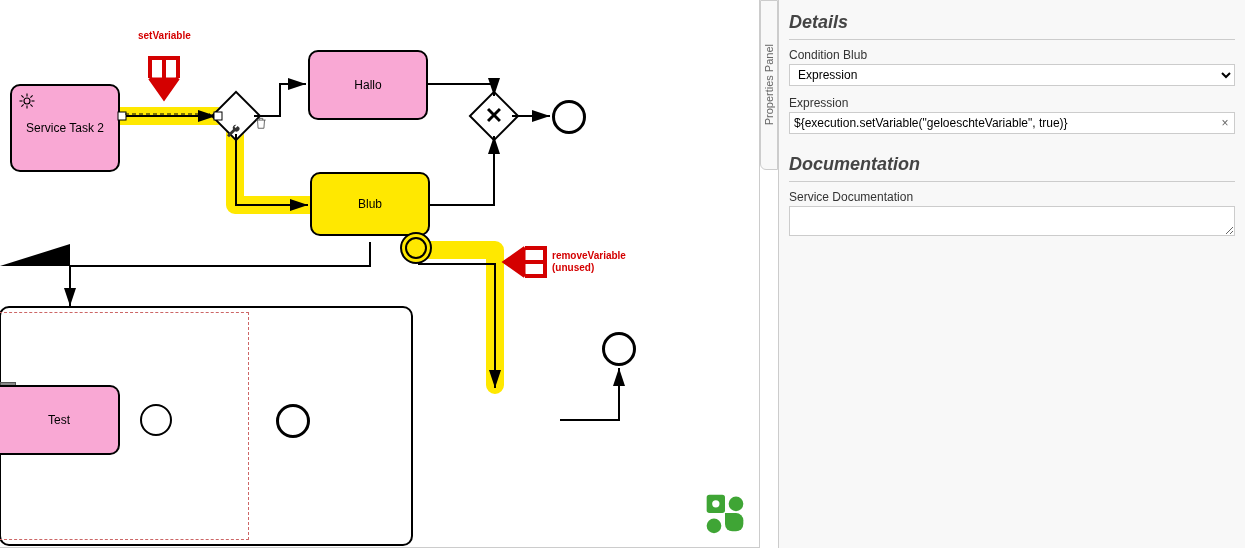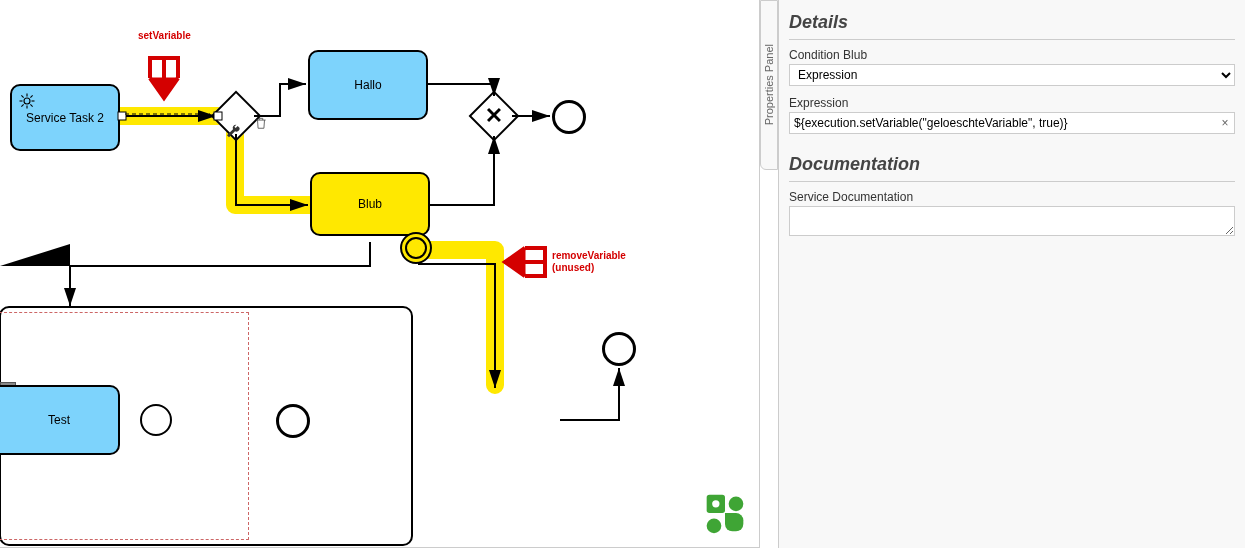--- a/index.html
+++ b/index.html
@@ -90,21 +90,21 @@
   }
   .expr-clear {
     width:18px; text-align:center; color:#666; cursor:pointer;
     font-size:12px;
   }
 
   
   .bpmn-task {
     position:absolute;
     border:2px solid #000; border-radius:10px;
-    background:#7dd3fc;
+    background:#f9a8d4;
     display:flex; align-items:center; justify-content:center;
     text-align:center; font-size:12px; color:#000;
   }
   .bpmn-task.yellow { background:#ffe800; }
   .bpmn-gateway {
     position:absolute; width:36px; height:36px;
   }
   .gw-diamond {
     width:36px; height:36px; transform:rotate(45deg);
     border:2px solid #000; background:#fff;
@@ -166,21 +166,21 @@
 <body>
 
 <div class="canvas">
 
   <svg class="svg-flows">
     <path d="M120 116 L235 116" stroke="#ffe800" stroke-width="18" stroke-linecap="round" fill="none"></path>
     <path d="M235 116 L235 205 L310 205" stroke="#ffe800" stroke-width="18" stroke-linecap="round" fill="none" stroke-linejoin="round"></path>
     <path d="M418 250 L495 250 L495 385" stroke="#ffe800" stroke-width="18" stroke-linecap="round" fill="none" stroke-linejoin="round"></path>
   </svg>
 
-  <div class="bpmn-task" style="left:10px; top:84px; width:110px; height:67px;">
+  <div class="bpmn-task" style="left:10px; top:84px; width:110px; height:88px;">
     <svg class="gear-icon" viewBox="0 0 24 24">
       <circle cx="12" cy="12" r="4" fill="none" stroke="#000" stroke-width="1.5"></circle>
       <g stroke="#000" stroke-width="1.5">
         <line x1="12" y1="2" x2="12" y2="6"></line>
           <line x1="12" y1="18" x2="12" y2="22"></line>
         <line x1="2" y1="12" x2="6" y2="12"></line>
           <line x1="18" y1="12" x2="22" y2="12"></line>
         <line x1="4.5" y1="4.5" x2="7.5" y2="7.5"></line>
           <line x1="16.5" y1="16.5" x2="19.5" y2="19.5"></line>
         <line x1="4.5" y1="19.5" x2="7.5" y2="16.5"></line>

